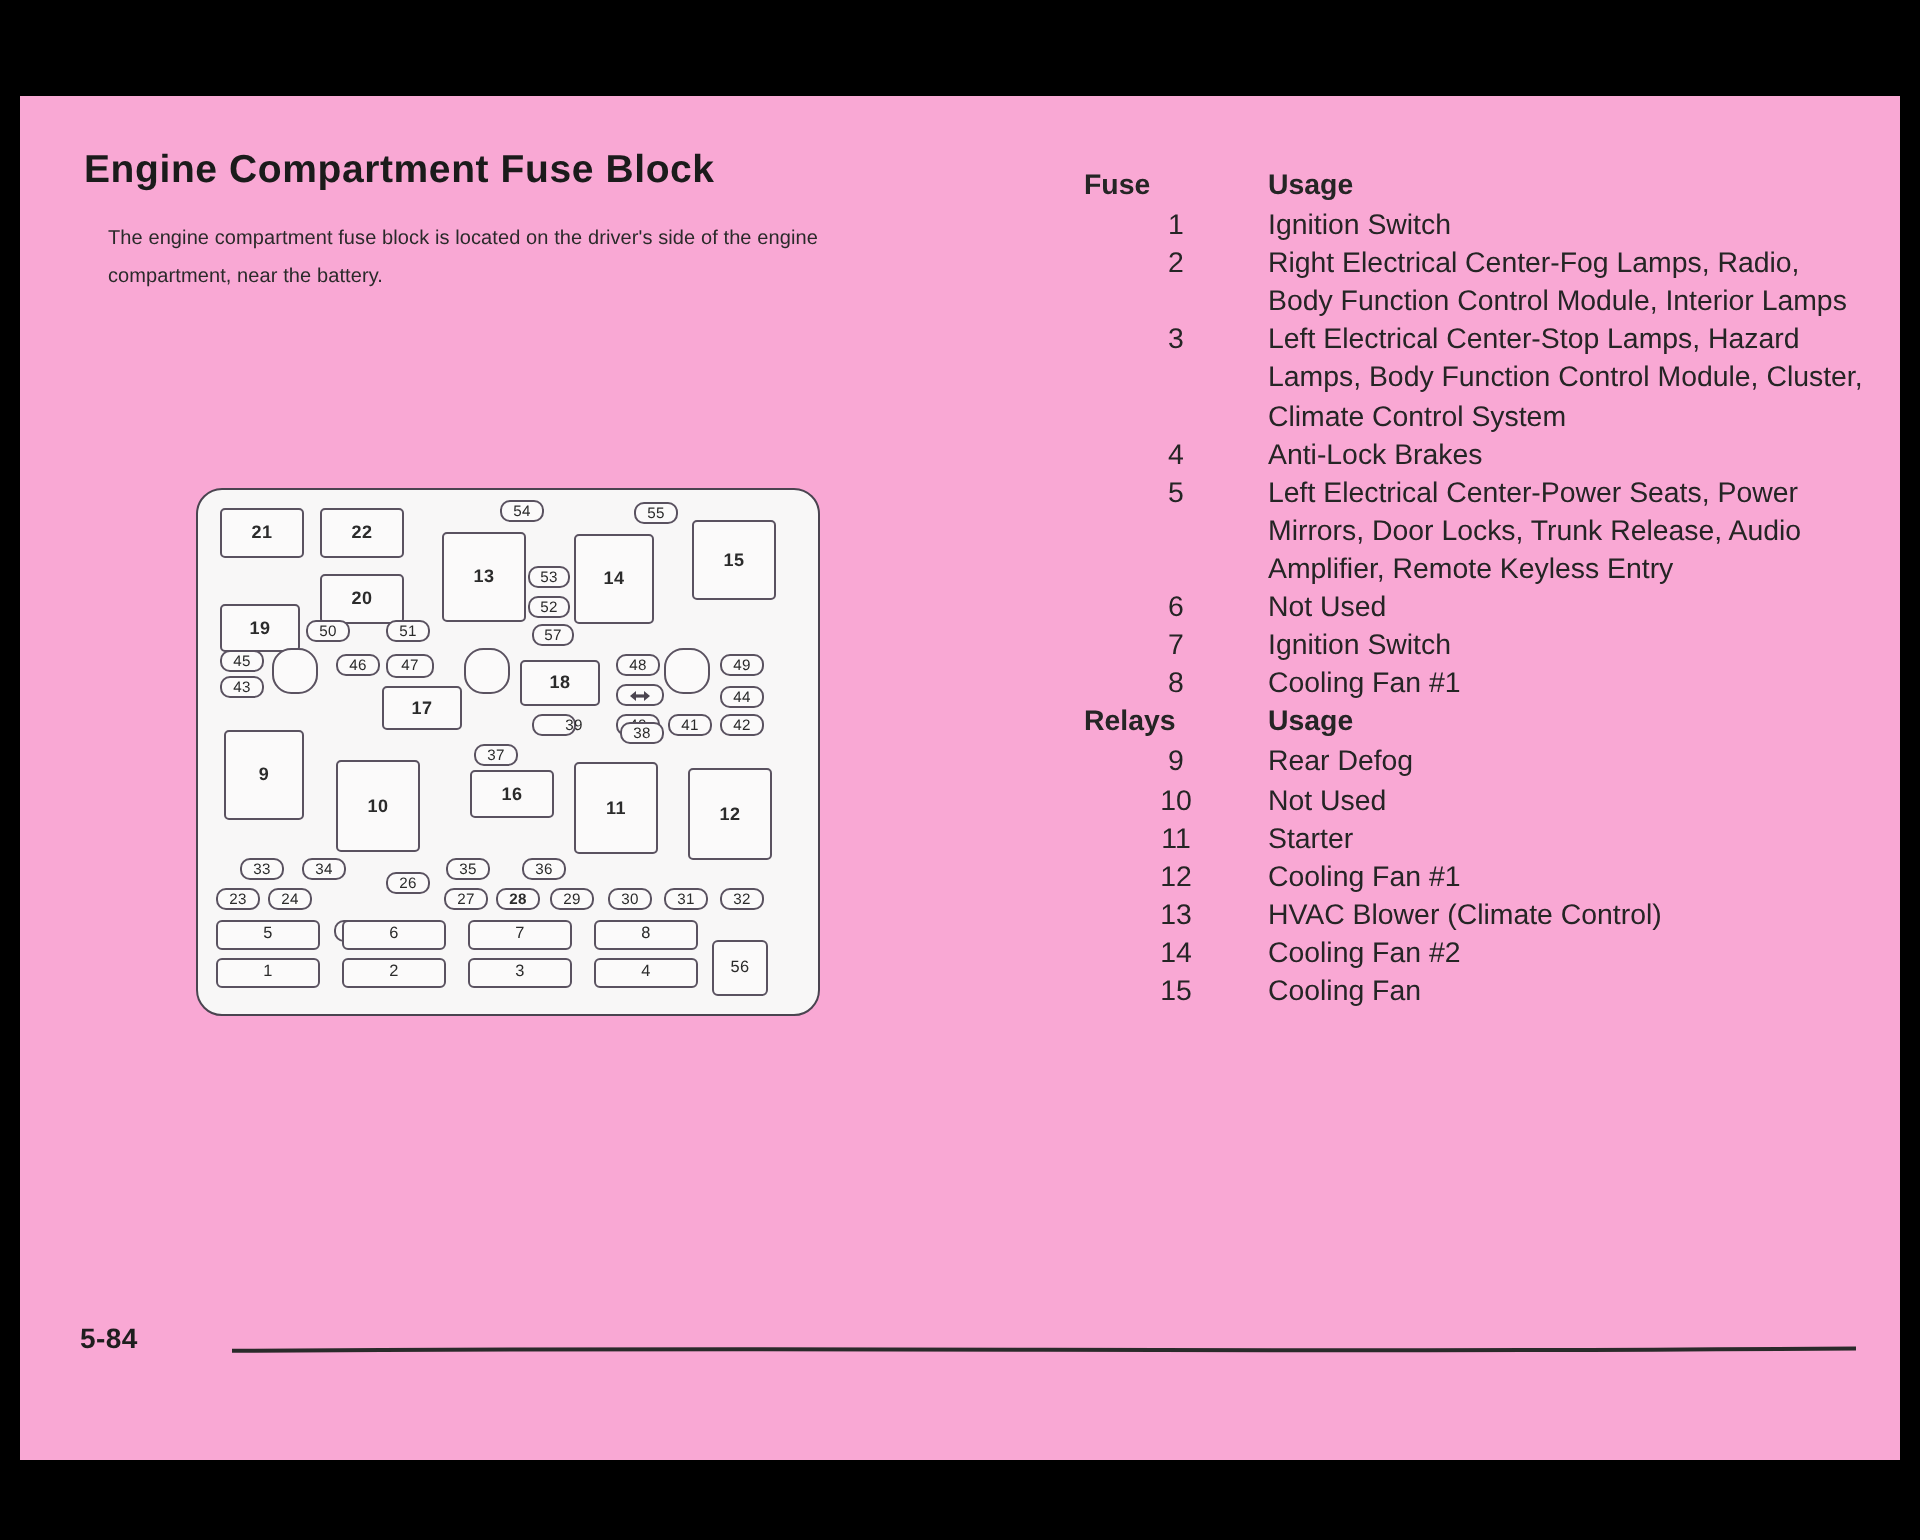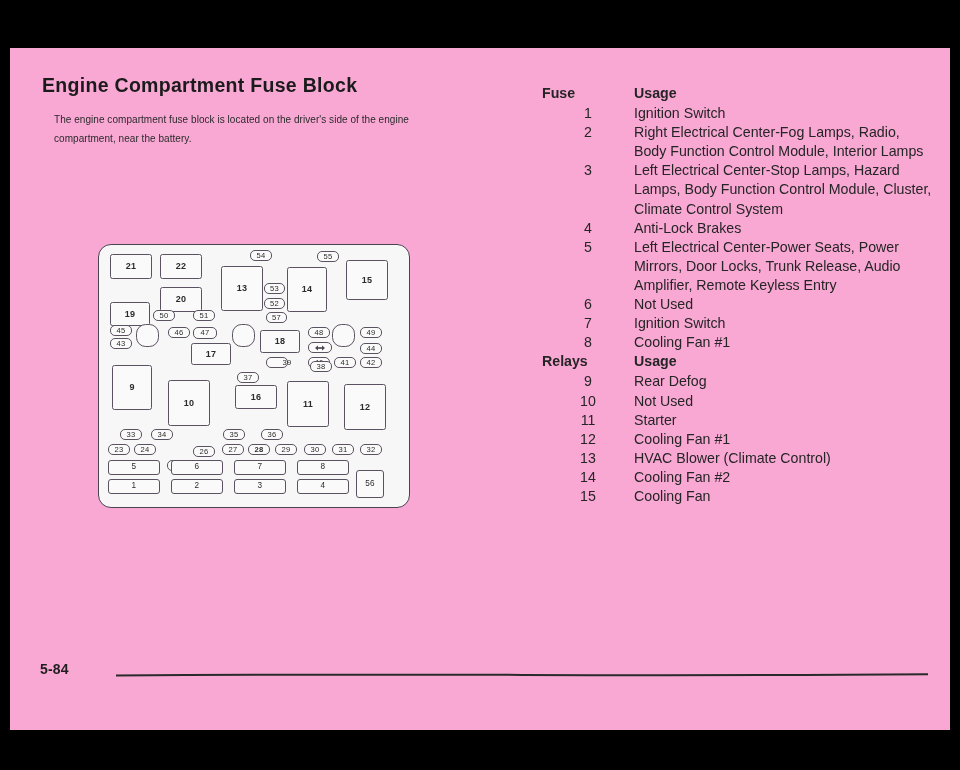--- a/index.html
+++ b/index.html
@@ -212,21 +212,21 @@
           <div class="cell big" style="left: 137px; top: 141px; width: 42px; height: 24px;">16</div>
           <div class="cell big" style="left: 189px; top: 137px; width: 42px; height: 46px;">11</div>
           <div class="cell big" style="left: 246px; top: 140px; width: 42px; height: 46px;">12</div>
           <div class="cell pill" style="left: 22px; top: 185px; width: 22px; height: 11px;">33</div>
           <div class="cell pill" style="left: 53px; top: 185px; width: 22px; height: 11px;">34</div>
           <div class="cell pill" style="left: 125px; top: 185px; width: 22px; height: 11px;">35</div>
           <div class="cell pill" style="left: 163px; top: 185px; width: 22px; height: 11px;">36</div>
           <div class="cell pill" style="left: 10px; top: 200px; width: 22px; height: 11px;">23</div>
           <div class="cell pill" style="left: 36px; top: 200px; width: 22px; height: 11px;">24</div>
           <div class="cell pill" style="left: 69px; top: 200px; width: 22px; height: 11px; margin-top: 16px;">25</div>
-          <div class="cell pill" style="left: 95px; top: 202px; width: 22px; height: 11px;">26</div>
+          <div class="cell pill" style="left: 95px; top: 192px; width: 22px; height: 11px;">26</div>
           <div class="cell pill" style="left: 124px; top: 200px; width: 22px; height: 11px;">27</div>
           <div class="cell pill" style="left: 150px; top: 200px; width: 22px; height: 11px; font-weight: bold;">28</div>
           <div class="cell pill" style="left: 177px; top: 200px; width: 22px; height: 11px;">29</div>
           <div class="cell pill" style="left: 206px; top: 200px; width: 22px; height: 11px;">30</div>
           <div class="cell pill" style="left: 234px; top: 200px; width: 22px; height: 11px;">31</div>
           <div class="cell pill" style="left: 262px; top: 200px; width: 22px; height: 11px;">32</div>
           <div class="cell bar" style="left: 10px; top: 216px; width: 52px; height: 15px;">5</div>
           <div class="cell bar" style="left: 73px; top: 216px; width: 52px; height: 15px;">6</div>
           <div class="cell bar" style="left: 136px; top: 216px; width: 52px; height: 15px;">7</div>
           <div class="cell bar" style="left: 199px; top: 216px; width: 52px; height: 15px;">8</div>

